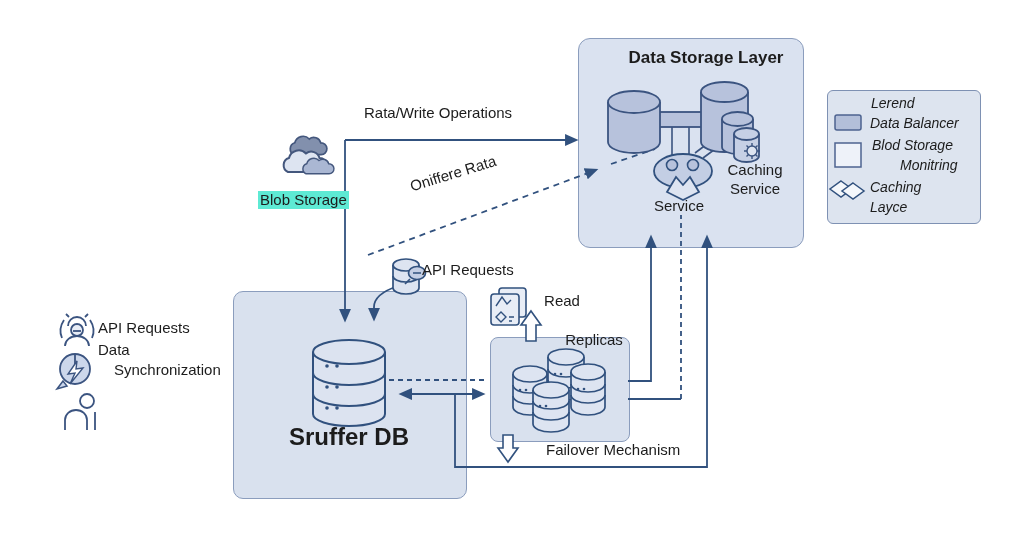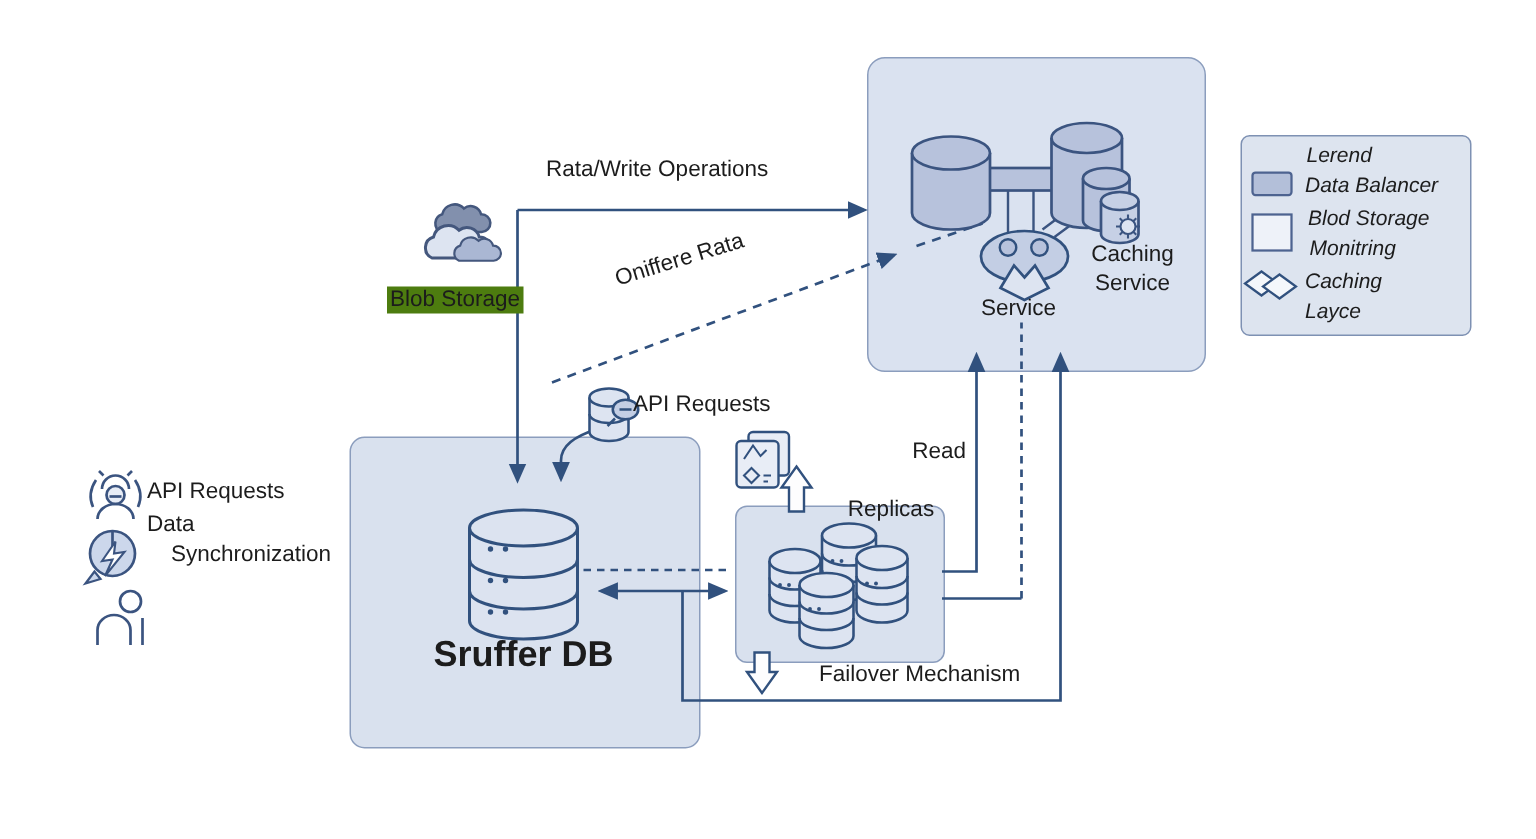--- a/index.html
+++ b/index.html
@@ -155,38 +155,39 @@
 
     <g>
       <rect x="835" y="115" width="26" height="15" rx="2" fill="#b3bfd9" stroke="#4d6390" stroke-width="1.5"></rect>
       <rect x="835" y="143" width="26" height="24" fill="#eef2f9" stroke="#4d6390" stroke-width="1.5"></rect>
       <path d="M841,181 L852,189 L841,197 L830,189 Z" fill="#f4f7fb" stroke="#31517e" stroke-width="1.5"></path>
       <path d="M853,183 L864,191 L853,199 L842,191 Z" fill="#f4f7fb" stroke="#31517e" stroke-width="1.5"></path>
     </g>
   </svg>
 
   <div class="lbl" style="left:364px;top:104px;">Rata/Write Operations</div>
-  <div class="lbl" style="left:258px;top:191px;background:#4d7c0f;padding:0 2px;">Blob Storage</div>
+  <div class="lbl" style="left:258px;top:191px;background:#5eead4;padding:0 2px;">Blob Storage</div>
   <div class="lbl" style="left:408px;top:178px;transform:rotate(-17deg);transform-origin:left top;">Oniffere Rata</div>
   <div class="lbl" style="left:422px;top:261px;">API Requests</div>
   <div class="lbl" style="left:546px;top:441px;">Failover Mechanism</div>
 
+  <div class="lbl bold center" style="left:606px;top:49px;width:200px;font-size:17px;">Data Storage Layer</div>
   <div class="lbl" style="left:654px;top:197px;">Service</div>
   <div class="lbl center" style="left:715px;top:161px;width:80px;">Caching</div>
   <div class="lbl center" style="left:715px;top:180px;width:80px;">Service</div>
 
   <div class="lbl bold center" style="left:249px;top:428px;width:200px;font-size:24px;">Sruffer DB</div>
 
-  <div class="lbl center" style="left:544px;top:292px;width:100px;text-align:right;">Read</div>
+  <div class="lbl center" style="left:512px;top:292px;width:100px;">Read</div>
   <div class="lbl center" style="left:544px;top:321px;width:100px;margin-top:10px;">Replicas</div>
 
   <div class="lbl" style="left:98px;top:319px;">API Requests</div>
   <div class="lbl" style="left:98px;top:341px;">Data</div>
   <div class="lbl" style="left:98px;top:361px;margin-left:16px;">Synchronization</div>
 
   <div class="legend-lbl" style="left:871px;top:93px;">Lerend</div>
   <div class="legend-lbl" style="left:870px;top:113px;">Data Balancer</div>
   <div class="legend-lbl" style="left:872px;top:135px;">Blod Storage</div>
-  <div class="legend-lbl" style="left:873px;top:155px;">Monitring</div>
+  <div class="legend-lbl" style="left:900px;top:155px;">Monitring</div>
   <div class="legend-lbl" style="left:870px;top:177px;">Caching</div>
   <div class="legend-lbl" style="left:870px;top:197px;">Layce</div>
 
 </div>
 
 </body></html>

